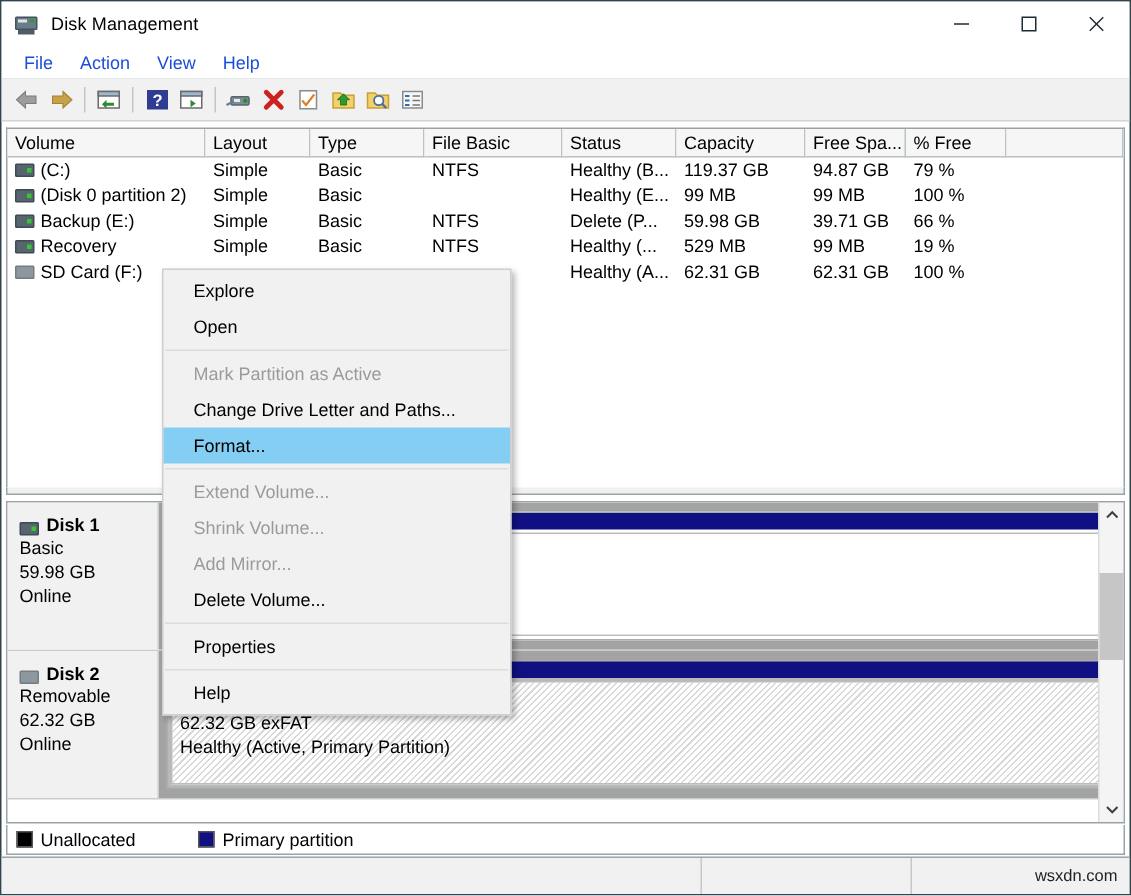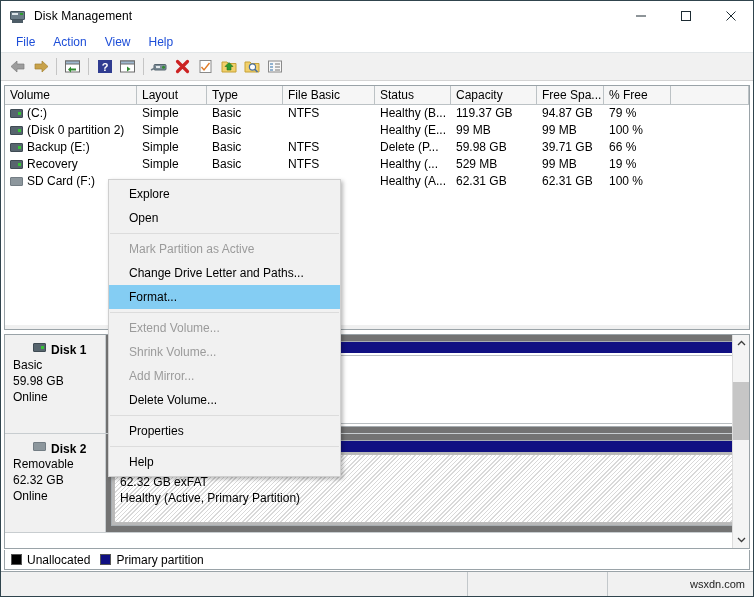--- a/index.html
+++ b/index.html
@@ -104,24 +104,24 @@
   
   #diskpanel {
     position: absolute; left: 3px; top: 333px; width: 746px; height: 215px;
     background: #ffffff; border: 1px solid #9aa3a8; overflow: hidden;
   }
   .diskrow { display: flex; height: 99px; border-bottom: 1px solid #c8cdd0; }
   .diskinfo {
     width: 101px; flex: none; background: #f1f1f1; border-right: 1px solid #c8cdd0;
     padding: 8px 0 0 8px;
   }
-  .diskinfo .dname { font-size: 12px; font-weight: bold; color: #000; display: flex; align-items: flex-start; margin-left: 20px; }
+  .diskinfo .dname { font-size: 12px; font-weight: bold; color: #000; display: flex; align-items: flex-end; }
   .diskinfo .dname .vol-icon { margin-right: 5px; }
   .diskinfo .dline { font-size: 12px; color: #000; line-height: 16px; }
-  .diskparts { flex: 1; padding: 6px 6px 6px 5px; background: #737373; display: flex; }
+  .diskparts { flex: 1; padding: 6px 6px 6px 5px; background: #a3a3a3; display: flex; }
   .part {
     flex: 1; border: 1px solid #a7adb1; background: #ffffff; display: flex; flex-direction: column;
   }
   .part .bar { height: 11px; background: #101082; flex: none; }
   .part .pbody {
     flex: 1; margin: 2px; border: 1px solid #b9bec1; background: #ffffff;
     padding: 3px 5px; font-size: 12px; color: #000; line-height: 16px; overflow: hidden;
   }
   .part.hatched .pbody {
     background-image: repeating-linear-gradient(135deg, #ffffff 0 2px, #d9d9d9 2px 3px);
@@ -137,21 +137,21 @@
     display: flex; flex-direction: column; align-items: center;
   }
   #dvscroll .arw { height: 17px; width: 17px; display: flex; align-items: center; justify-content: center; color: #3c3c3c; }
   #dvscroll .track { flex: 1; width: 17px; position: relative; }
   #dvscroll .thumb { position: absolute; left: 0; top: 30px; width: 17px; height: 58px; background: #c6c6c6; }
 
   
   #legend {
     position: absolute; left: 3px; top: 549px; width: 746px; height: 20px;
     background: #ffffff; display: flex; align-items: center; padding-left: 6px;
-    border-left: 1px solid #9aa3a8; border-right: 1px solid #9aa3a8; border-bottom: 1px solid #9aa3a8;
+    border-left: 1px solid #9aa3a8; border-right: 1px solid #9aa3a8; border-bottom: 1px solid #9aa3a8; gap: 32px;
   }
   #legend .lg { display: flex; align-items: center; margin-right: 10px; font-size: 12px; color: #000; }
   #legend .sw { width: 11px; height: 11px; margin-right: 5px; border: 1px solid #555; }
 
   
   #statusbar {
     position: absolute; left: 0; bottom: 0; width: 752px; height: 25px;
     background: #f1f1f1; border-top: 1px solid #9aa3a8; display: flex; align-items: center;
   }
   #statusbar .sseg { height: 25px; border-right: 1px solid #c3c8cb; }

